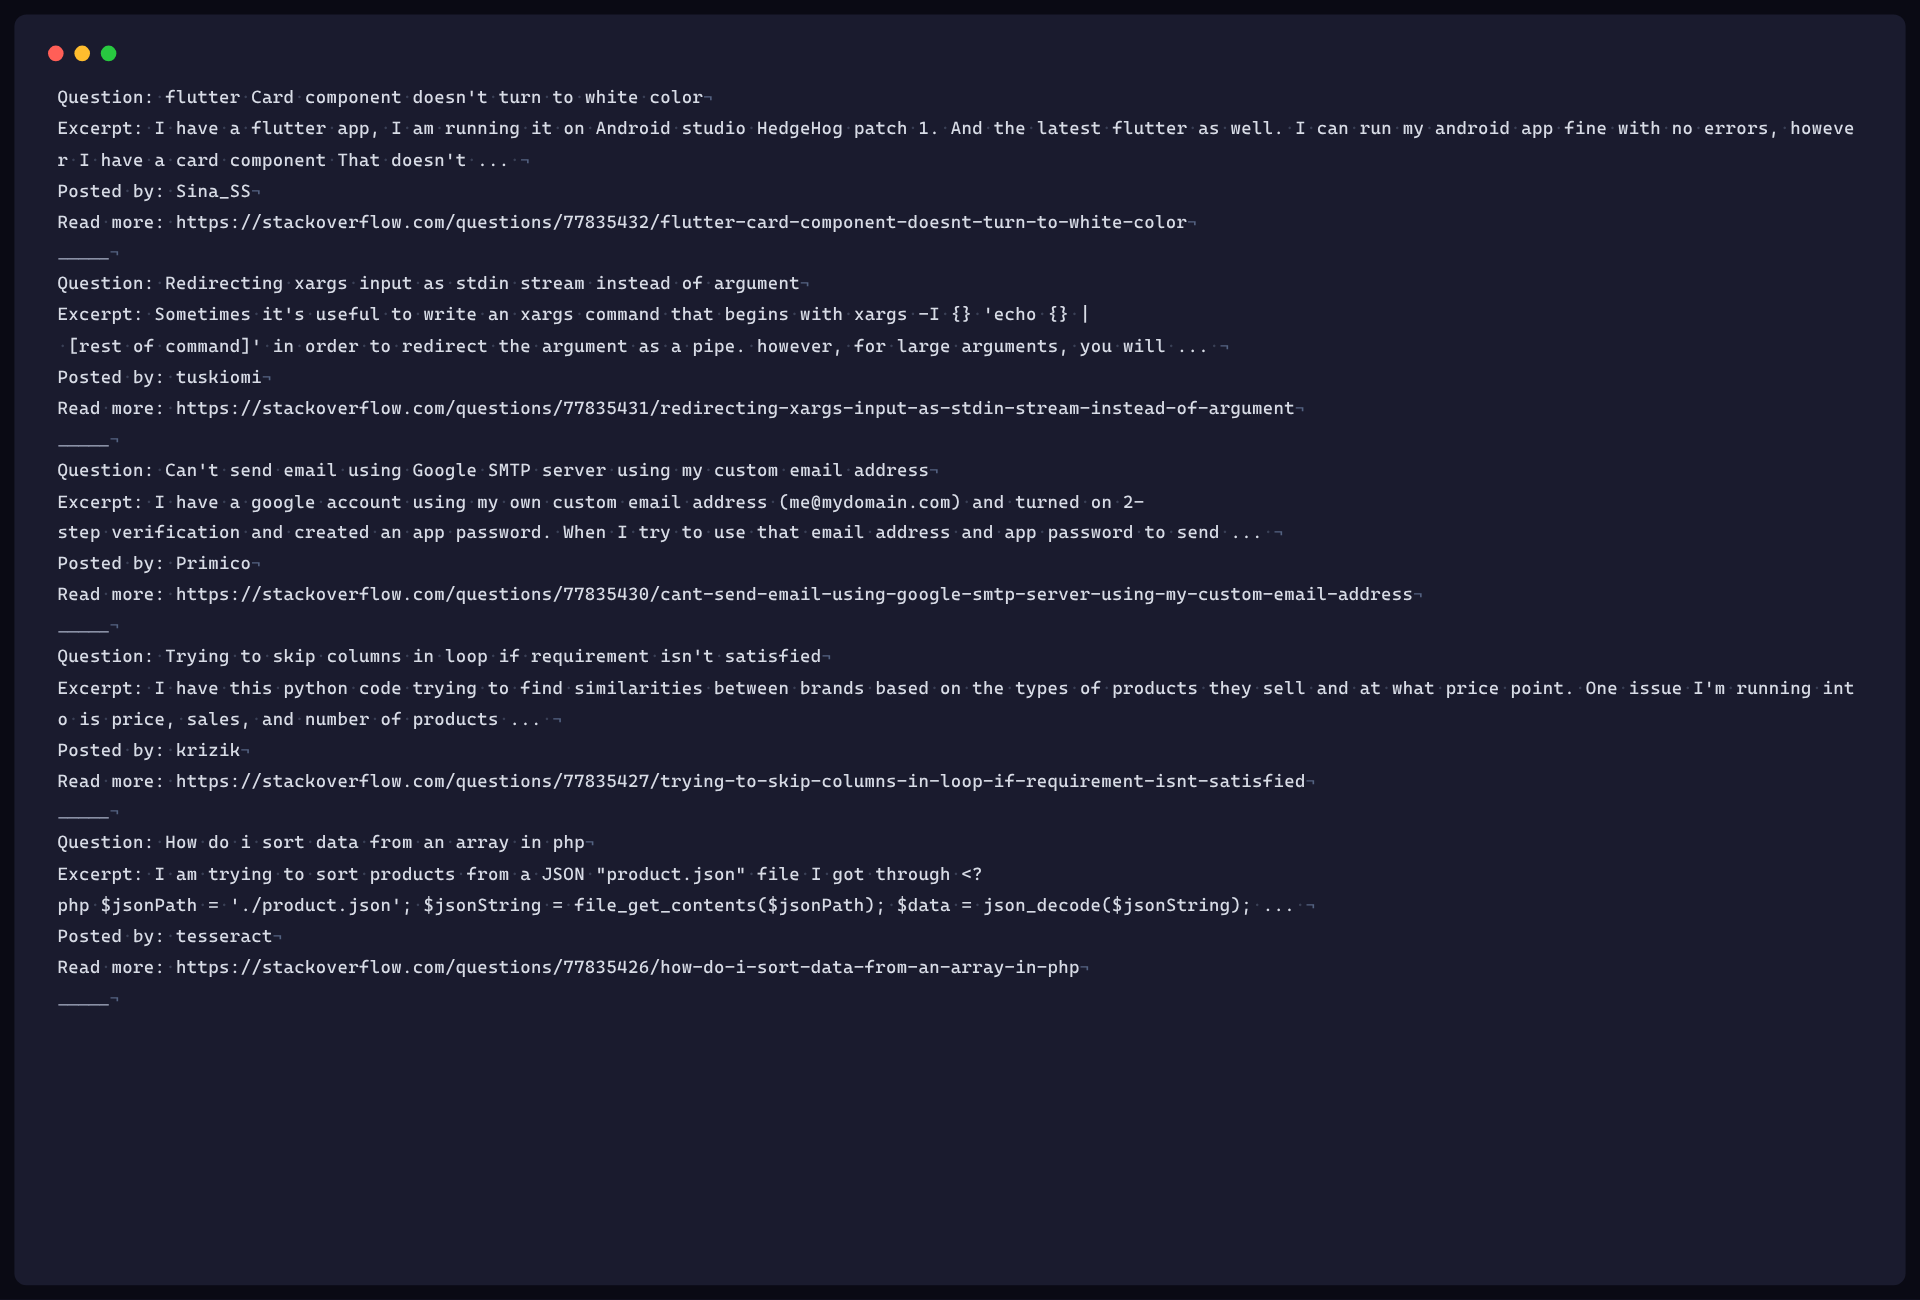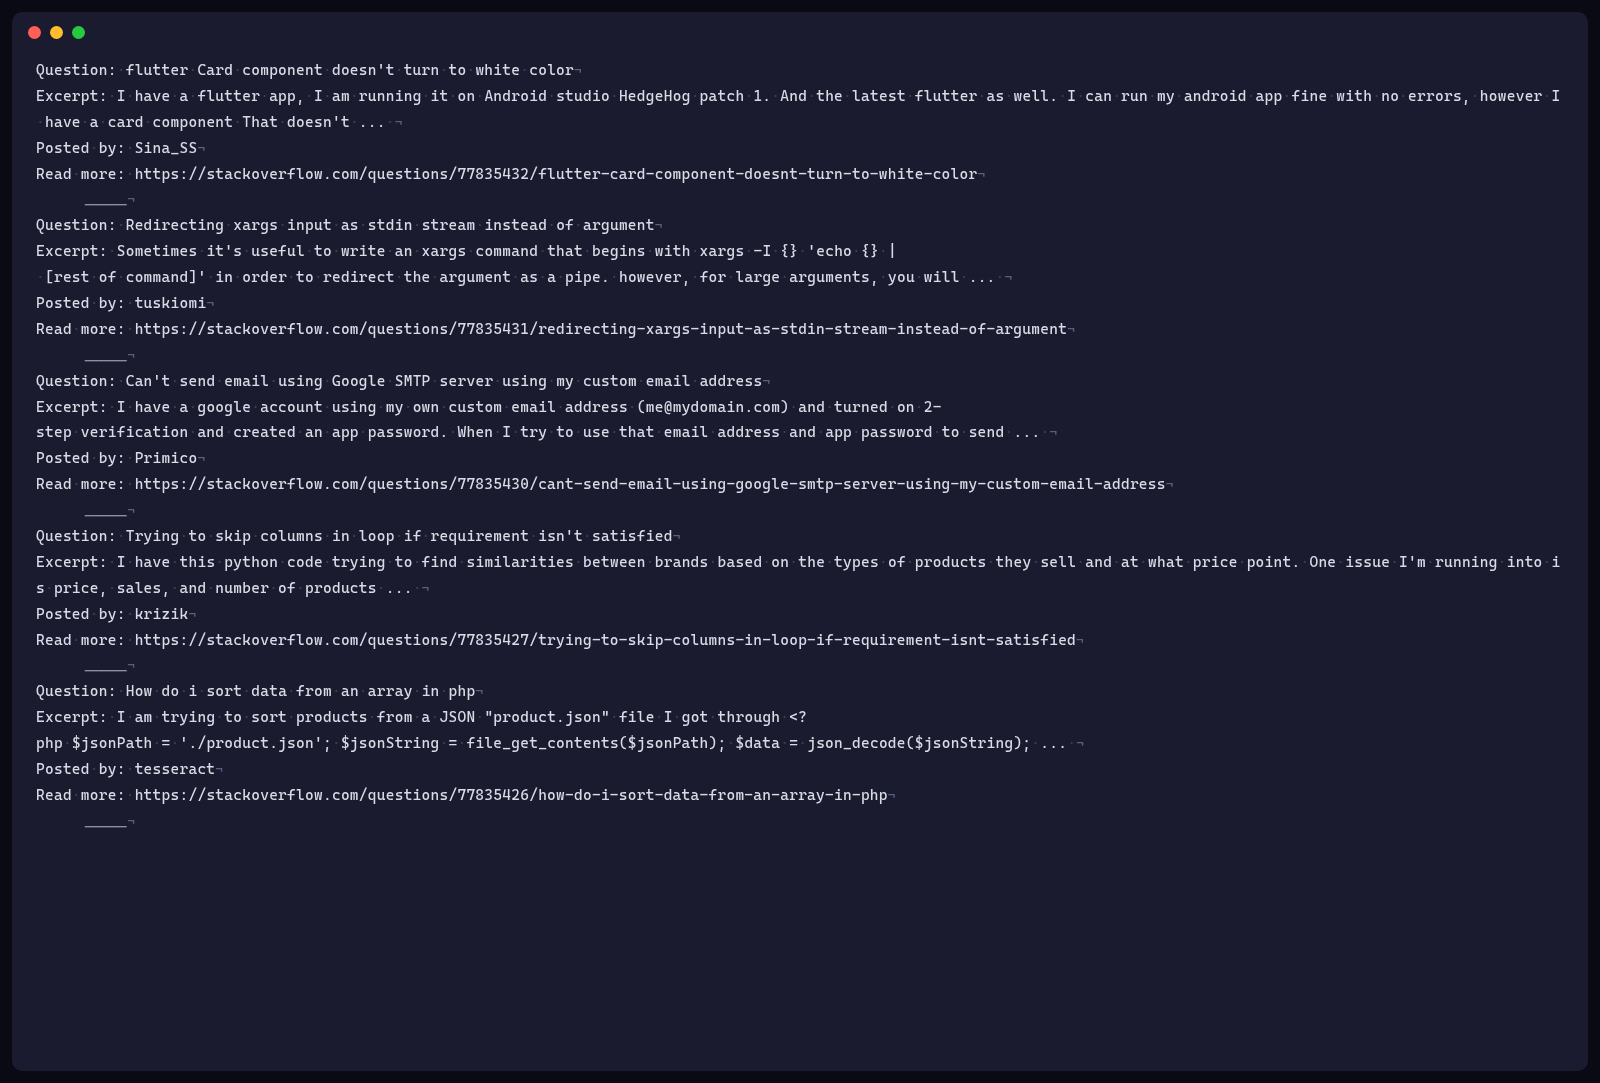--- a/index.html
+++ b/index.html
@@ -4,21 +4,21 @@
   <style>
     * { margin: 0; padding: 0; box-sizing: border-box; }
     body {
       background: #0a0a14;
       padding: 12px;
       font-family: ui-monospace, 'SF Mono', Menlo, Monaco, 'Cascadia Code', monospace;
     }
     .window {
       background: #1a1b2e;
       border-radius: 10px;
-      padding: 0;
+      padding: 12px;
       width: 100%;
       min-height: 1059px;
       overflow: hidden;
     }
     .titlebar {
       padding: 14px 16px 10px 16px;
       display: flex;
       gap: 9px;
       align-items: center;
     }
@@ -43,21 +43,20 @@
     .line { display: block; }
     .eol {
       color: #5a6a8a;
       font-size: 13px;
       opacity: 0.9;
     }
     .ws { color: #3a4056; }
     .sep {
       color: #8a90a5;
       letter-spacing: 0;
-      margin-left: 48px;
     }
   </style>
 </head>
 <body>
 
 <div class="window">
   <div class="titlebar">
     <div class="traffic-light tl-red"></div>
     <div class="traffic-light tl-yellow"></div>
     <div class="traffic-light tl-green"></div>

